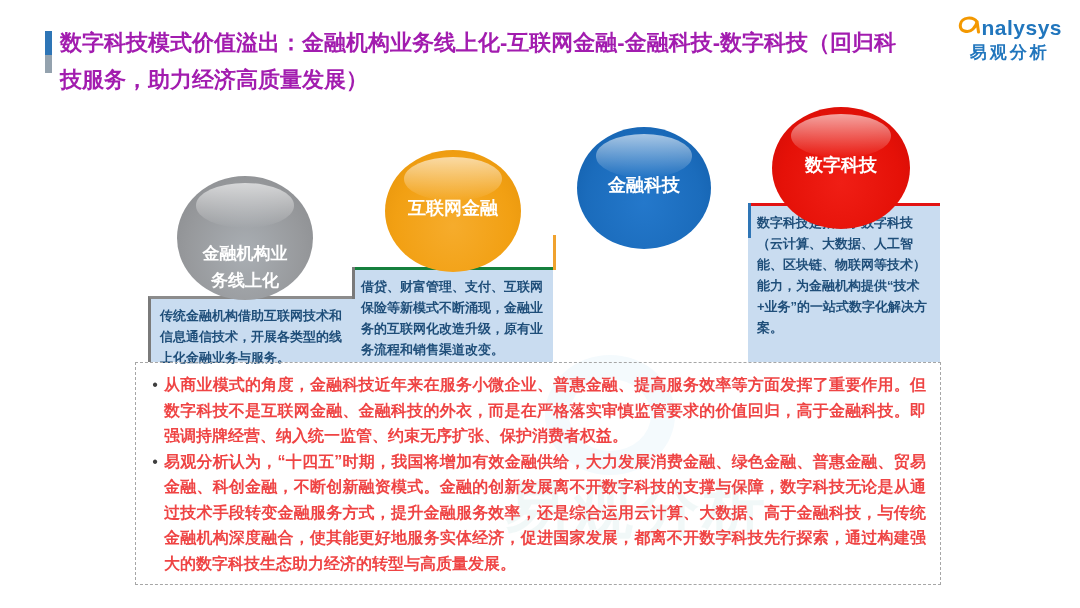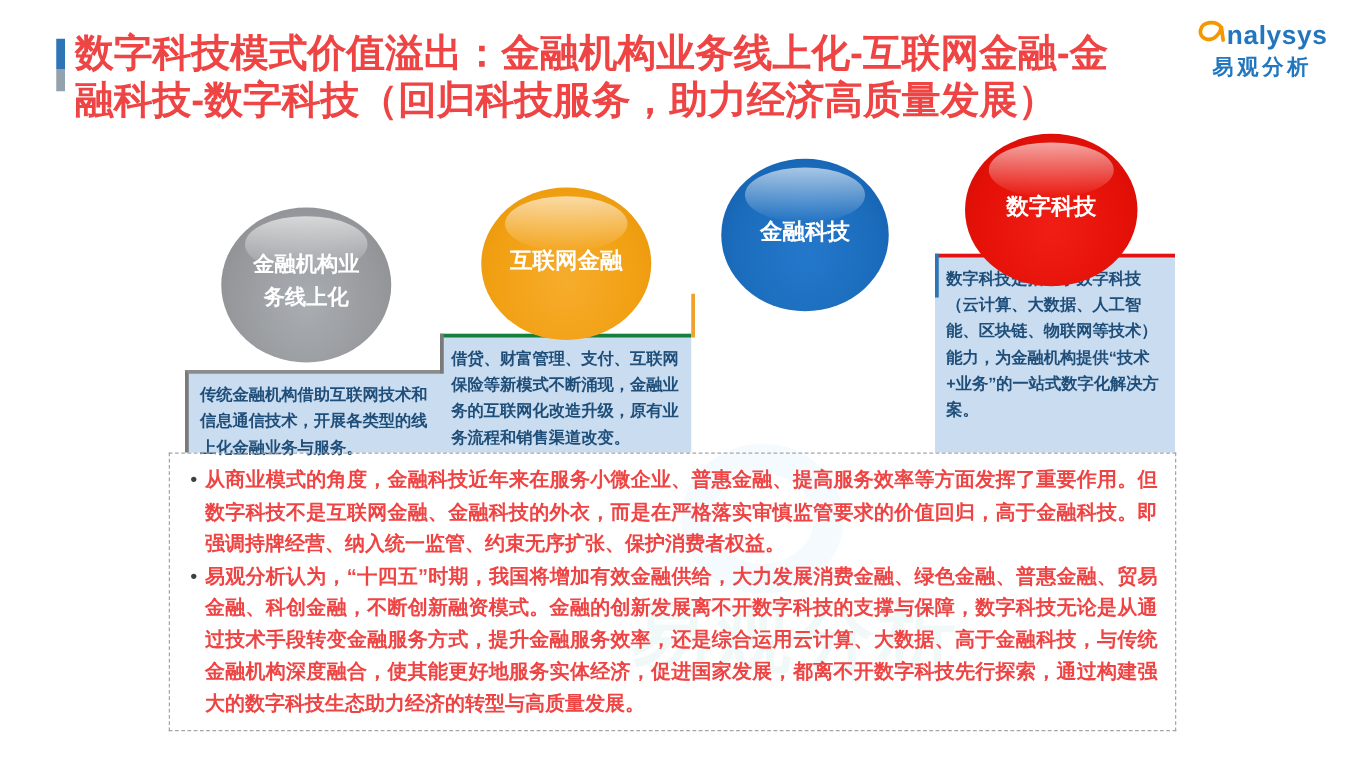--- a/index.html
+++ b/index.html
@@ -4,21 +4,21 @@
 <style>
   * { margin:0; padding:0; box-sizing:border-box; }
   html,body { width:1080px; height:608px; background:#ffffff;
               font-family:"Liberation Sans","DejaVu Sans",sans-serif; }
   .slide { position:relative; width:1080px; height:608px; background:#fff; overflow:hidden; }
 
   
   .accent-bar { position:absolute; left:45px; top:31px; width:7px; height:42px;
                 background:linear-gradient(to bottom,#2E75B6 0%,#2E75B6 58%,#94A2AE 58%,#94A2AE 100%); }
   .title { position:absolute; left:60px; top:24px; width:848px;
-           font-size:31px; line-height:37px; font-weight:bold; color:#ef4444; }
+           font-size:22px; line-height:37px; font-weight:bold; color:#a21caf; }
   .logo { position:absolute; right:18px; top:16px; text-align:center; }
   .logo-row { display:flex; align-items:center; justify-content:flex-start; }
   .logo-brand { color:#2176BD; font-size:21px; font-weight:bold; letter-spacing:0.5px; }
   .logo-cn { color:#2176BD; font-size:17px; font-weight:bold; letter-spacing:3px; margin-top:1px; text-align:center; }
 
   
   .step { position:absolute; background:#C9DCF0; }
   .step-desc { padding:6px 8px 0 9px; font-size:13px; line-height:1.62; font-weight:600; color:#1F4E79; }
   .step0 { left:148px; top:296px; width:204px; height:66px;  border-top:3px solid #8C8C8C; border-left:3px solid #7A7A7A; }
   .step1 { left:352px; top:267px; width:201px; height:95px;  border-top:3px solid #15803d; }
@@ -28,22 +28,22 @@
   .riser1 { left:352px; top:267px; height:32px; background:#7A7A7A; }
   .riser2 { left:553px; top:235px; height:35px; background:#F0A22E; }
   .riser3 { left:748px; top:203px; height:35px; background:#2E75B6; }
 
   
   .bubble { position:absolute; border-radius:50%; display:flex; align-items:center; justify-content:center;
             color:#fff; font-weight:bold; text-align:center; z-index:5; }
   .bubble::before { content:""; position:absolute; left:14%; top:6%; width:72%; height:36%;
             border-radius:50%; background:linear-gradient(to bottom,rgba(255,255,255,.62),rgba(255,255,255,0)); }
   .bubble .lbl { position:relative; z-index:2; padding-bottom:6px; }
-  .b0 { left:177px; top:166px; width:136px; height:124px;
-        background:radial-gradient(ellipse at 50% 62%, #A9AEB3 0%, #97999C 60%, #87898C 100%); }
+  .b0 { left:177px; top:176px; width:136px; height:124px;
+        background:radial-gradient(ellipse at 50% 62%, #A9AEB3 0%, #97999C 60%, #87898C 100%);align-items:flex-end; }
   .b0 .lbl { width:96px; font-size:17px; line-height:1.55; }
   .b1 { left:385px; top:150px; width:136px; height:122px;
         background:radial-gradient(ellipse at 50% 62%, #F6AC2C 0%, #F2A013 60%, #E3920A 100%); }
   .b2 { left:577px; top:127px; width:134px; height:122px;
         background:radial-gradient(ellipse at 50% 62%, #2478CB 0%, #1B6CBC 60%, #105CA8 100%); }
   .b3 { left:772px; top:107px; width:138px; height:122px;
         background:radial-gradient(ellipse at 50% 62%, #F01E15 0%, #E51108 60%, #CE0A05 100%); }
   .b1 .lbl, .b2 .lbl, .b3 .lbl { font-size:18px; }
 
   

